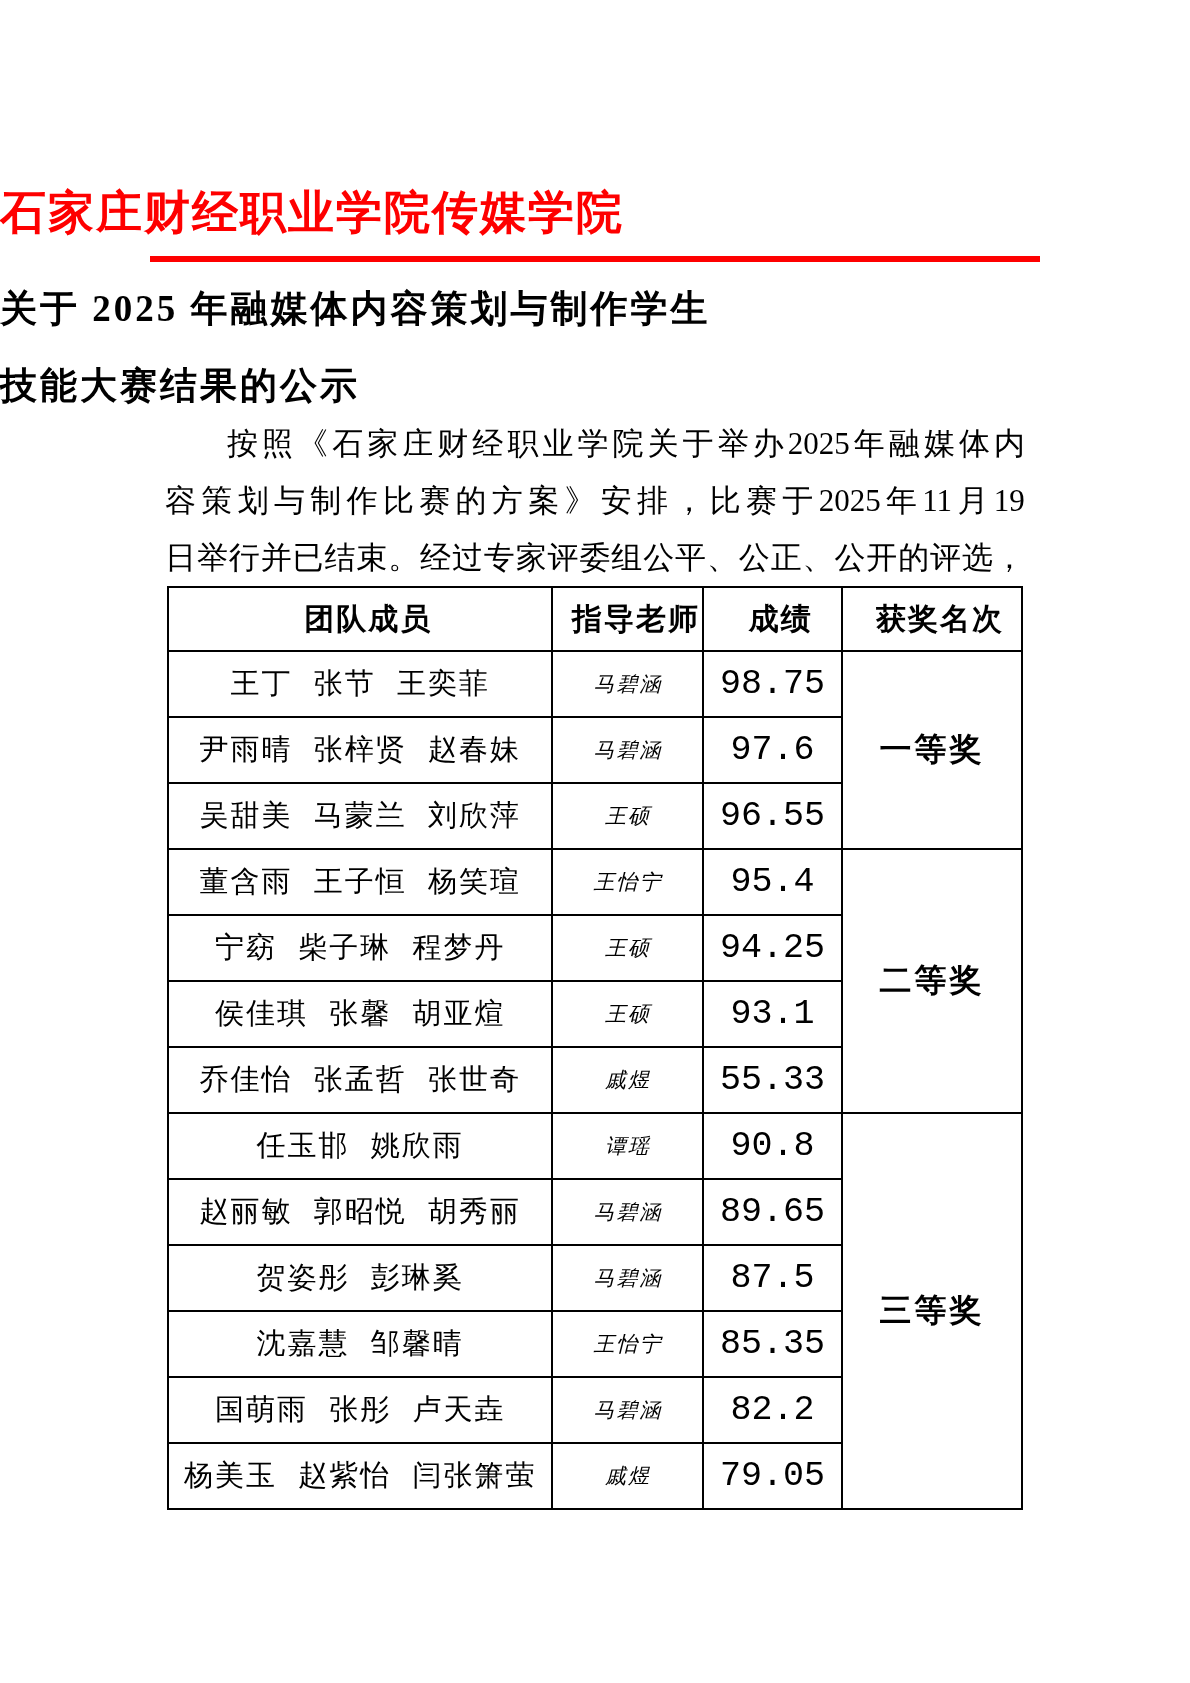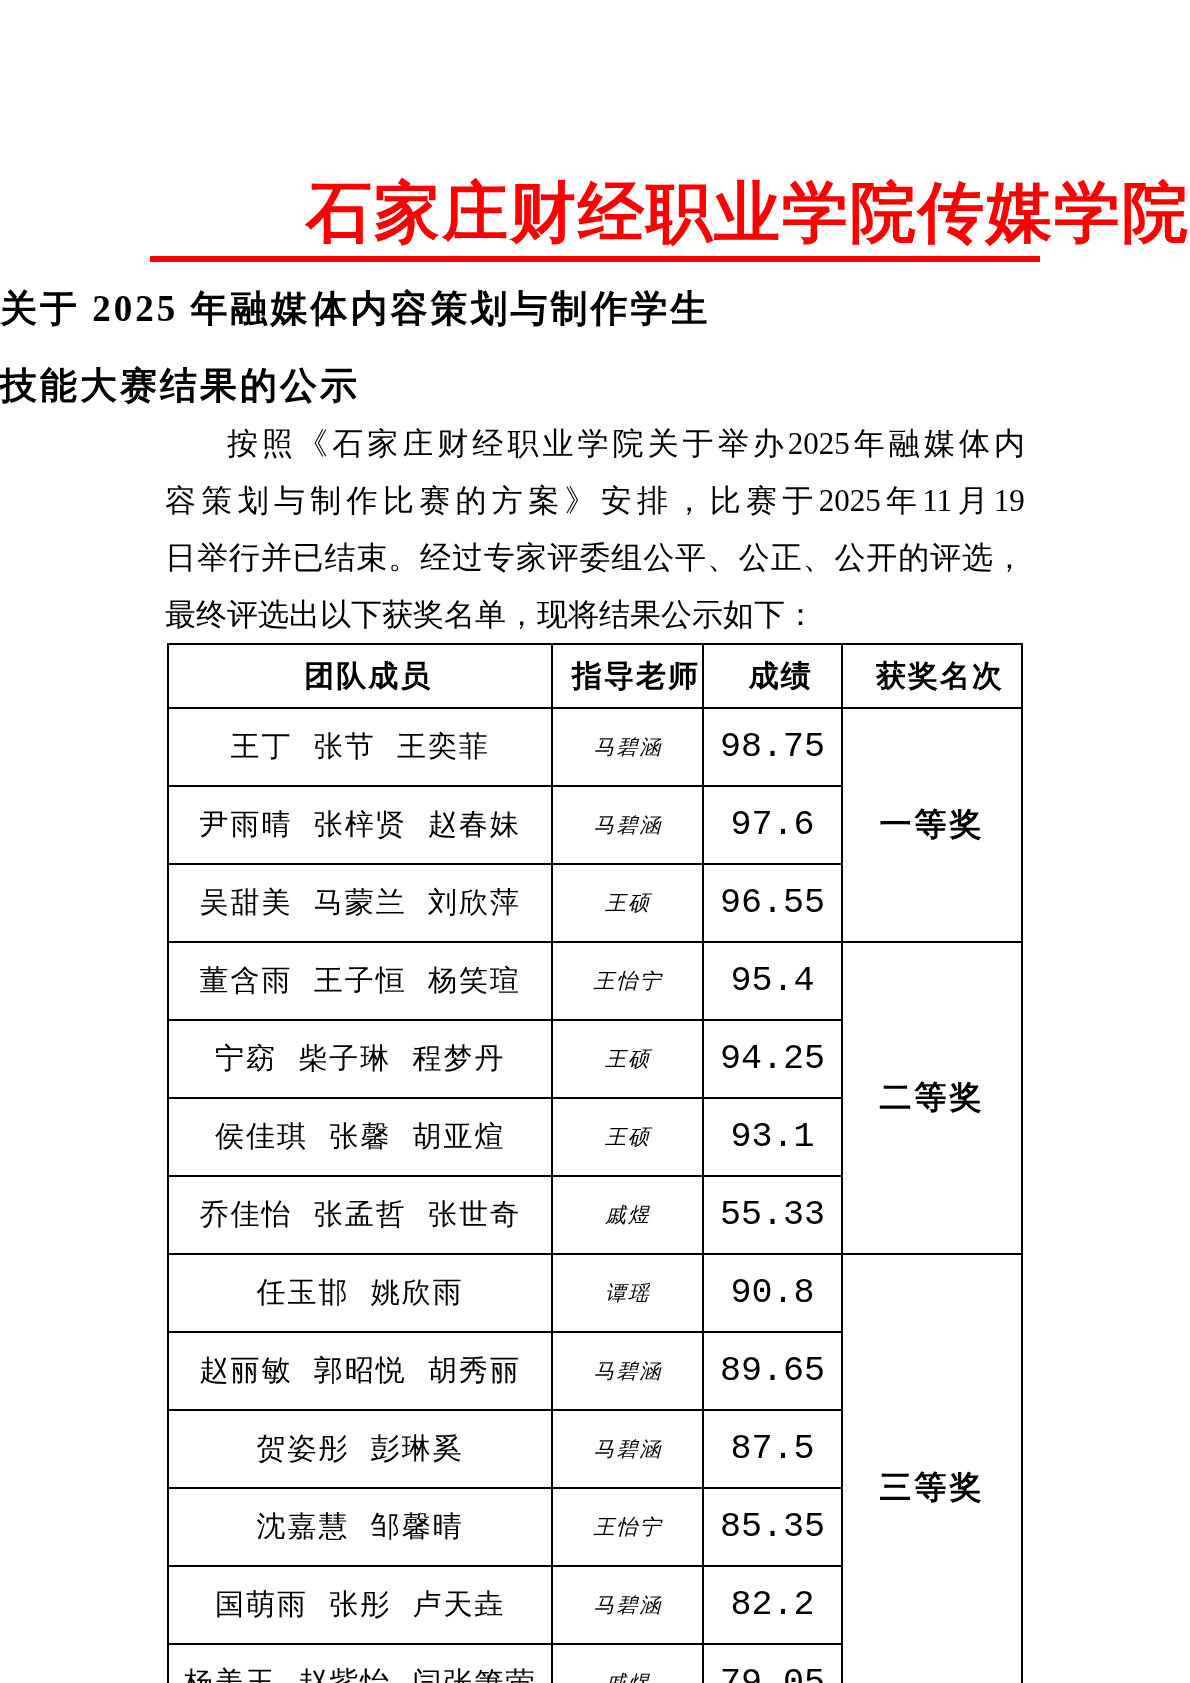--- a/index.html
+++ b/index.html
@@ -7,22 +7,22 @@
     position:relative;
     width:1190px; height:1683px;
     background:#ffffff;
     overflow:hidden;
     font-family:"Liberation Serif","DejaVu Serif",serif;
     color:#000;
     box-sizing:border-box;
     padding-top:186px;
   }
   .letterhead {
-    text-align:right;
-    font-size:66px;
+    text-align:left;
+    font-size:46px;
     font-weight:bold;
     line-height:54px;
     letter-spacing:2px;
     font-family:"Liberation Serif","DejaVu Serif",serif;
   }
   .rule {
     height:6px;
     margin:16px 150px 0 150px;
   }
   .title-line {
@@ -56,21 +56,21 @@
     width:856px;
     margin:0 auto;
   }
   table.results td, table.results th {
     border:2px solid #000;
     text-align:center;
     vertical-align:middle;
     padding:0;
     overflow:hidden;
   }
-  table.results tr { height:78px; }
+  table.results tr { height:66px; }
   table.results tr.head-row { height:64px; }
   table.results th {
     font-family:"Liberation Sans","DejaVu Sans",sans-serif;
     font-size:30px;
     font-weight:bold;
     letter-spacing:2px;
     padding-left:16px;
   }
   .c-members {
     font-size:29px;
@@ -178,21 +178,20 @@
         <span>公</span>
         <span>正</span>
         <span>、</span>
         <span>公</span>
         <span>开</span>
         <span>的</span>
         <span>评</span>
         <span>选</span>
         <span>，</span>
       </div>
-    <div class="jline last">最终评选出以下获奖名单，现将结果公示如下：</div>
   </div>
 
   <table class="results">
     <colgroup>
       <col style="width:45%">
       <col style="width:17.7%">
       <col style="width:16.2%">
       <col style="width:21.1%">
     </colgroup>
     <tbody>

